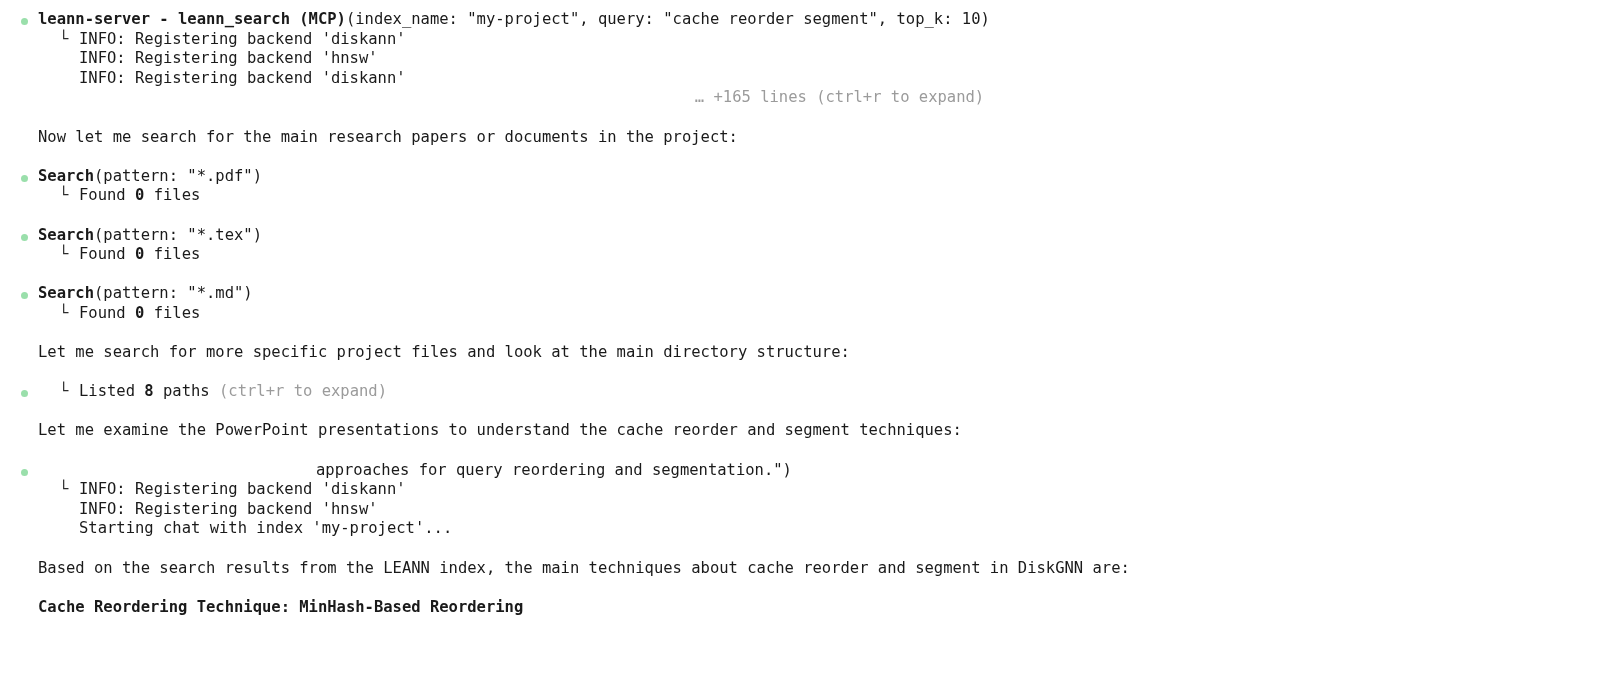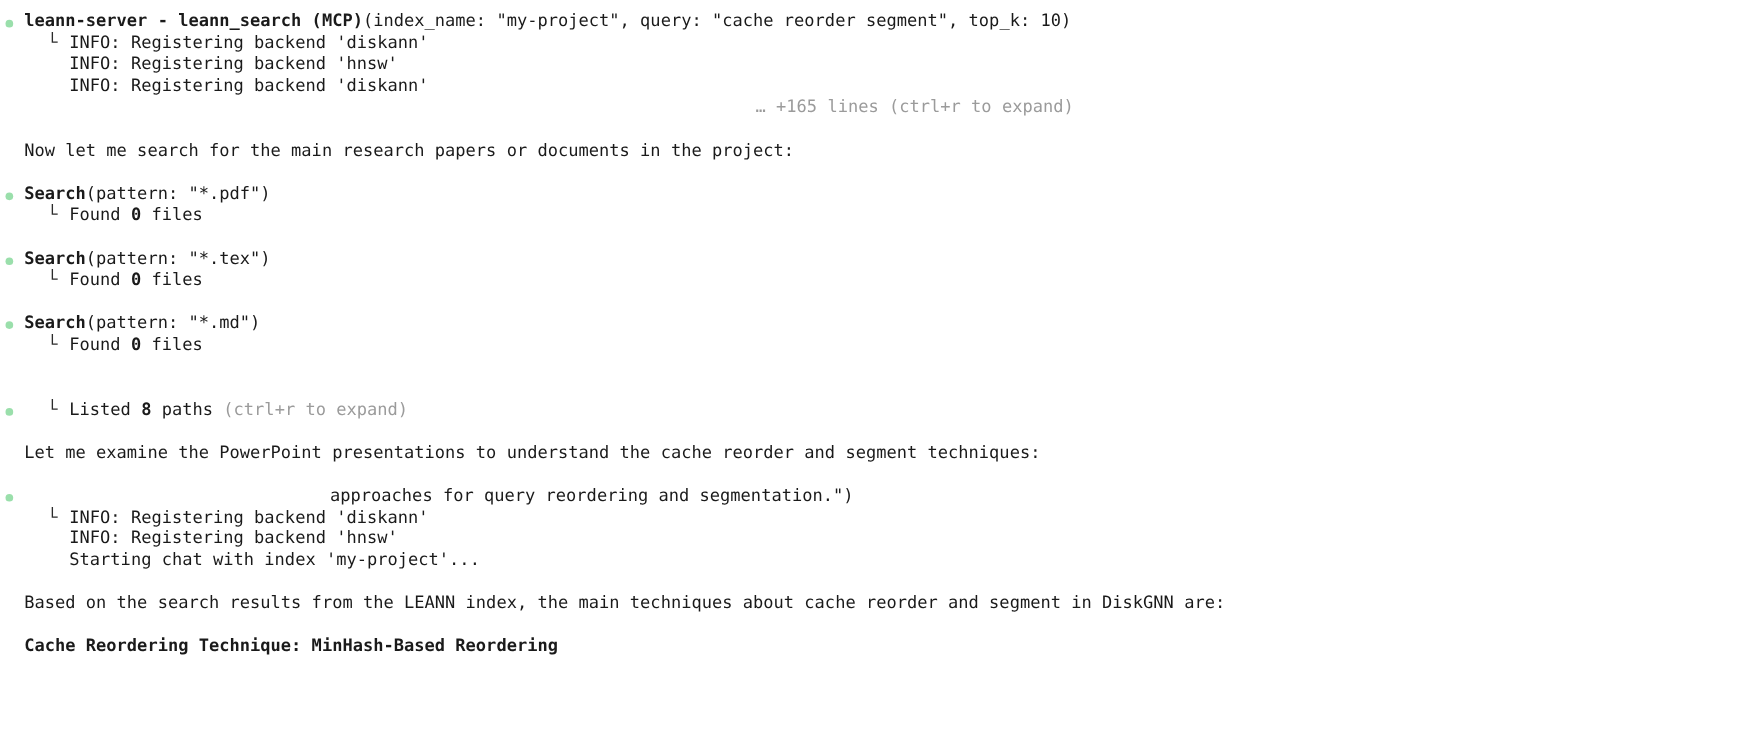--- a/index.html
+++ b/index.html
@@ -10,21 +10,21 @@
   body {
     width: 1600px;
     height: 685px;
     font-family: "DejaVu Sans Mono", "Liberation Mono", monospace;
     font-size: 15.5px;
     line-height: 19.6px;
     color: #1a1a1a;
     overflow: hidden;
   }
   #transcript {
-    padding: 10px 0 0 0;
+    padding: 10px 0 0 16px;
   }
   .block {
     position: relative;
     padding-left: 22px;
   }
   .spacer {
     height: 19.6px;
   }
   
   .bullet::before {
@@ -120,20 +120,21 @@
     </div>
     <div class="spacer"></div>
     <div class="block bullet">
       <div class="callline"><span class="name">Search</span><span class="args">(pattern: "*.md")</span></div>
       <div class="outblock">
         <span class="elbow">└</span>
         <div class="outline out-first"><span>Found </span><span class="b">0</span><span> files</span></div>
       </div>
     </div>
     <div class="spacer"></div>
+    <div class="para">Let me search for more specific project files and look at the main directory structure:</div>
     <div class="spacer"></div>
     <div class="block bullet">
       <div class="outblock">
         <span class="elbow">└</span>
         <div class="outline out-first"><span>Listed </span><span class="b">8</span><span> paths</span><span class="dim"> (ctrl+r to expand)</span></div>
       </div>
     </div>
     <div class="spacer"></div>
     <div class="para">Let me examine the PowerPoint presentations to understand the cache reorder and segment techniques:</div>
     <div class="spacer"></div>

